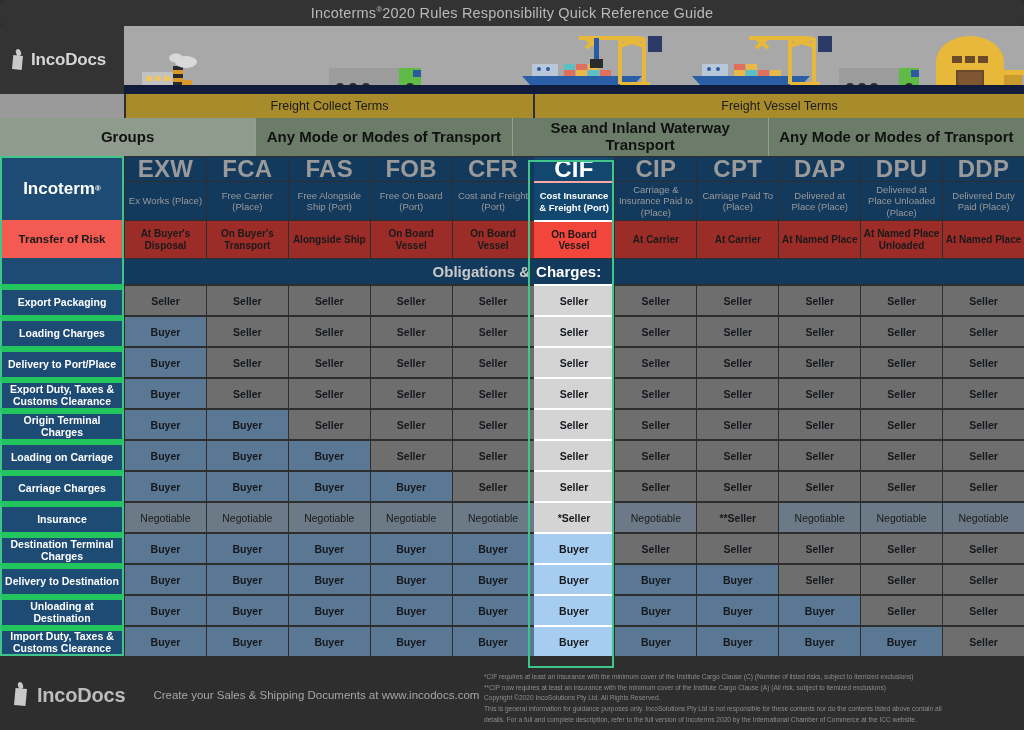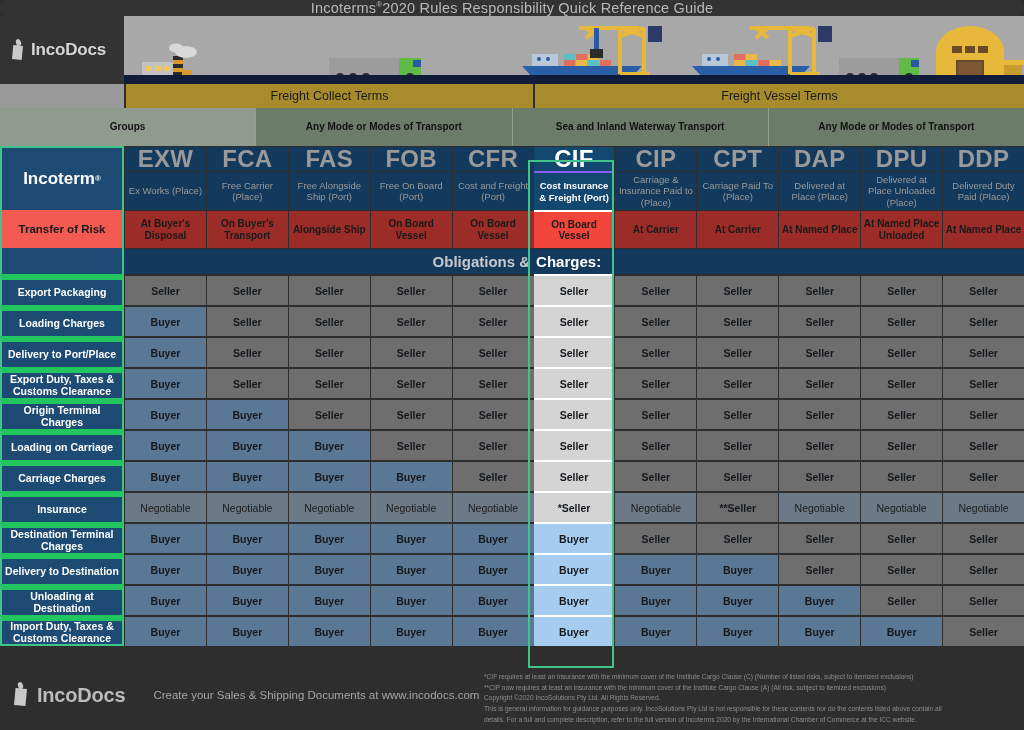--- a/index.html
+++ b/index.html
@@ -6,21 +6,21 @@
   body {
     width: 1024px; height: 730px;
     background: #2b2b2b;
     font-family: "Liberation Sans", sans-serif;
     overflow: hidden;
   }
   .page { position: relative; width: 1024px; height: 730px; background: #2e2e2e; }
 
   
   .titlebar {
-    height: 16px; background: #333333;
+    height: 26px; background: #333333;
     display: flex; align-items: center; justify-content: center; border-radius: 7px;
   }
   .titlebar .title {
     color: #b9b9b9; font-size: 14.5px; letter-spacing: .2px;
   }
   .titlebar .title sup { font-size: 8px; vertical-align: super; }
 
   
   .banner { height: 68px; display: flex; }
   .banner-logo {
@@ -47,21 +47,21 @@
   .strip .spacer { width: 124px; background: #9a9a9a; }
   .strip .g {
     background: #a88c2c; color: #1b1b1b; font-size: 12.5px; font-weight: normal;
     display: flex; align-items: center; justify-content: center;
     border-left: 2px solid #2e2e2e;
   }
 
   
   .moderow { display: flex; height: 38px; }
   .moderow .cell {
-    background: #6b7d68; color: #111; font-size: 10px; font-weight: bold;
+    background: #6b7d68; color: #111; font-size: 15px; font-weight: bold;
     display: flex; align-items: center; justify-content: center; text-align: center;
     border-left: 1px solid #90a08d; line-height: 1.12; padding: 18px 3px;
   }
   .moderow .groups {
     width: 124px; background: #8f9b8c; border-left: none; color: #111;
   }
 
   
   .tbl { display: flex; flex-direction: column; }
   .row { display: flex; }
@@ -89,21 +89,21 @@
     height: 24px; display: flex; align-items: center; justify-content: center;
     color: #9a9a9a; font-size: 24px; font-weight: bold; letter-spacing: .3px;
   }
   .termcell .name {
     flex: 1; display: flex; align-items: center; justify-content: center;
     color: #9a9a9a; font-size: 9.5px; text-align: center; line-height: 1.18;
     padding: 0 2px; border-top: 1px solid #2e2e2e;
   }
   .termcell.hl { background: #12476f; border-left: none; }
   .termcell.hl .code { color: #ffffff; }
-  .termcell.hl .name { color: #ffffff; font-weight: bold; border-top: 2px solid #8b5cf6; }
+  .termcell.hl .name { color: #ffffff; font-weight: bold; border-top: 2px solid #fca5a5; }
 
   
   .r-risk { height: 38px; }
   .r-risk .lbl { background: #f25a52; color: #1a1a1a; font-size: 11.5px; }
   .riskcell {
     flex: 1; background: #9b2c28; color: #1a1a1a; font-size: 10px; font-weight: bold;
     display: flex; align-items: center; justify-content: center; text-align: center;
     line-height: 1.12; border-left: 1px solid #2e2e2e; border-top: 1px solid #2e2e2e;
     padding: 0 2px;
   }

